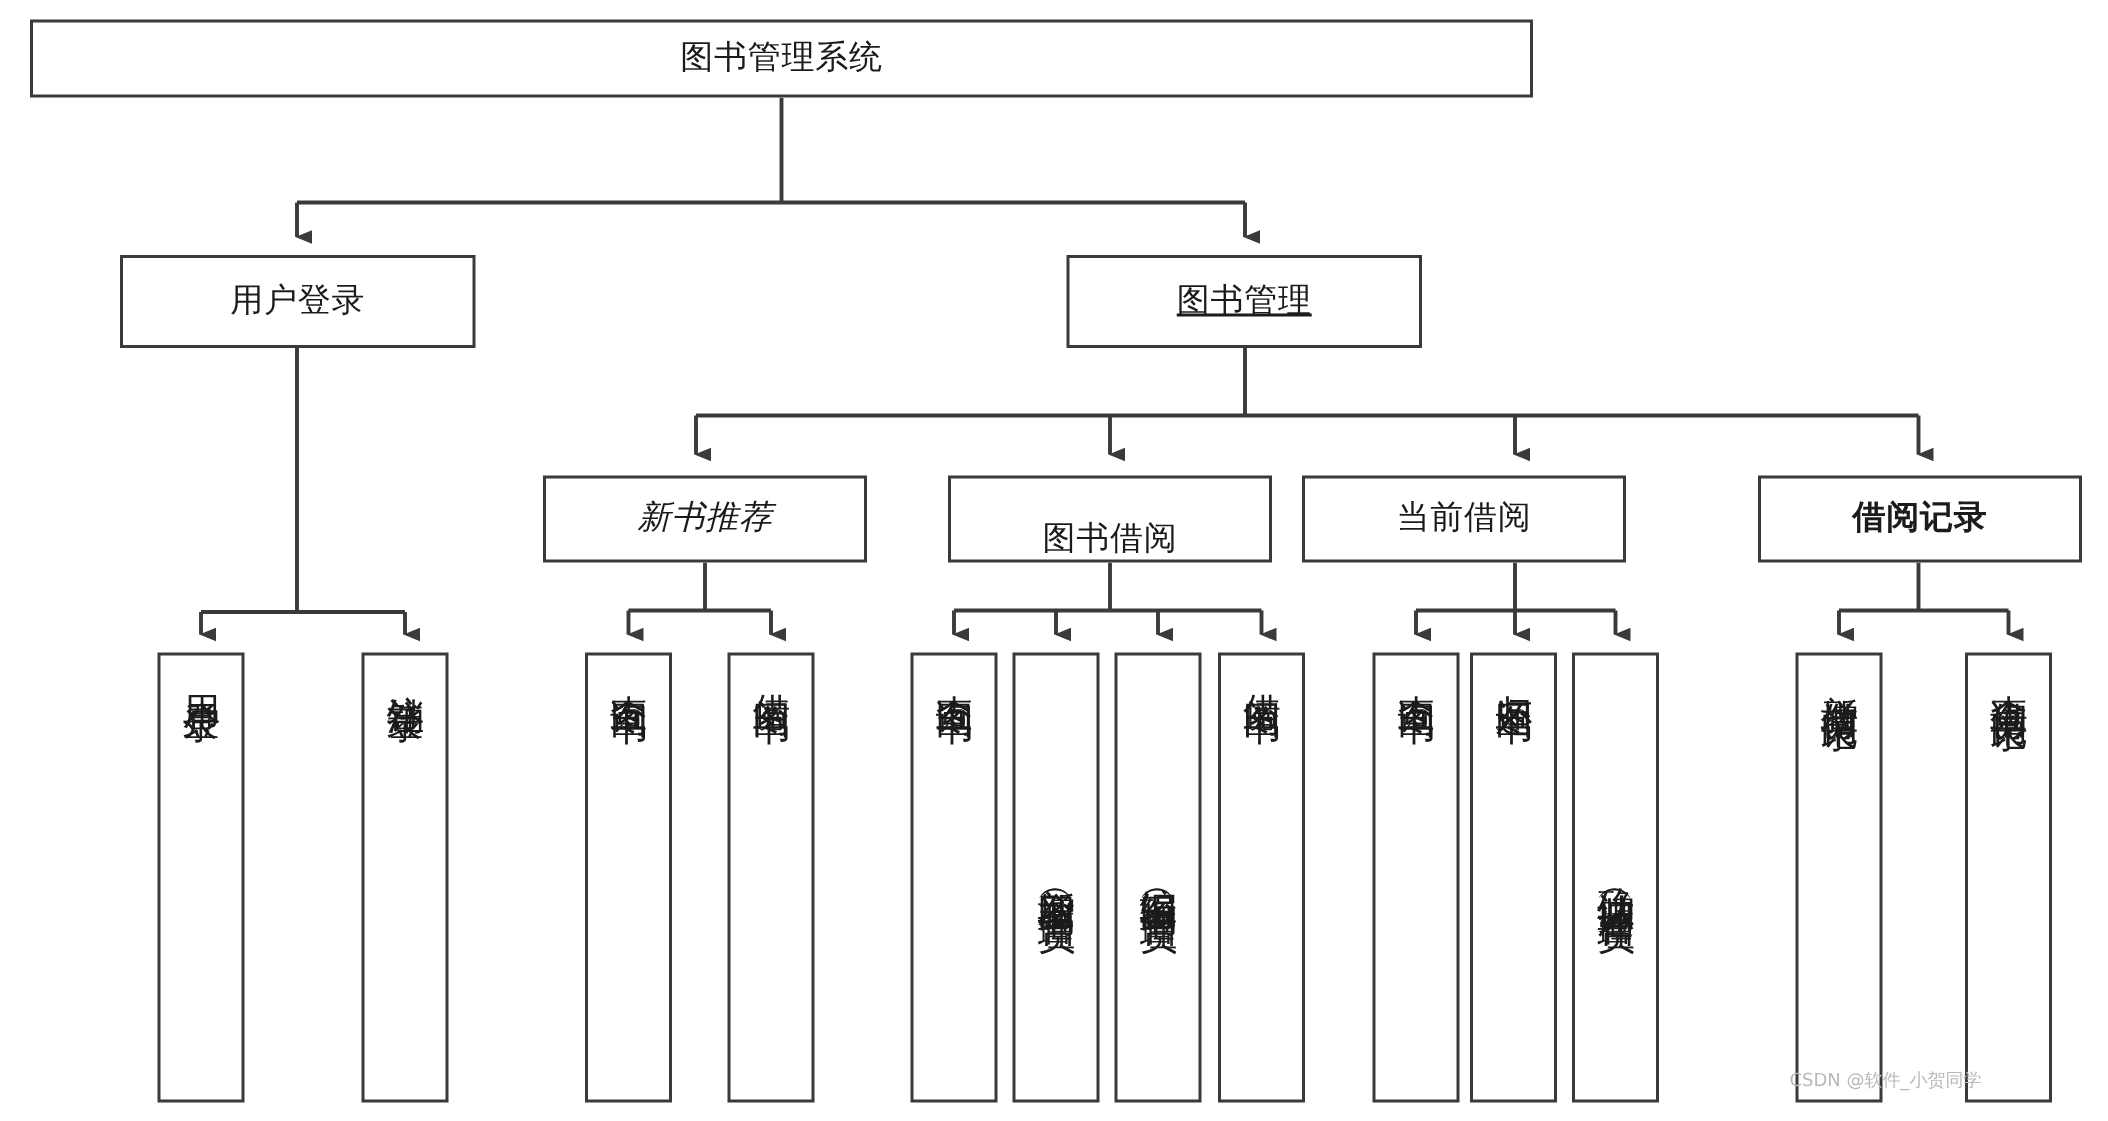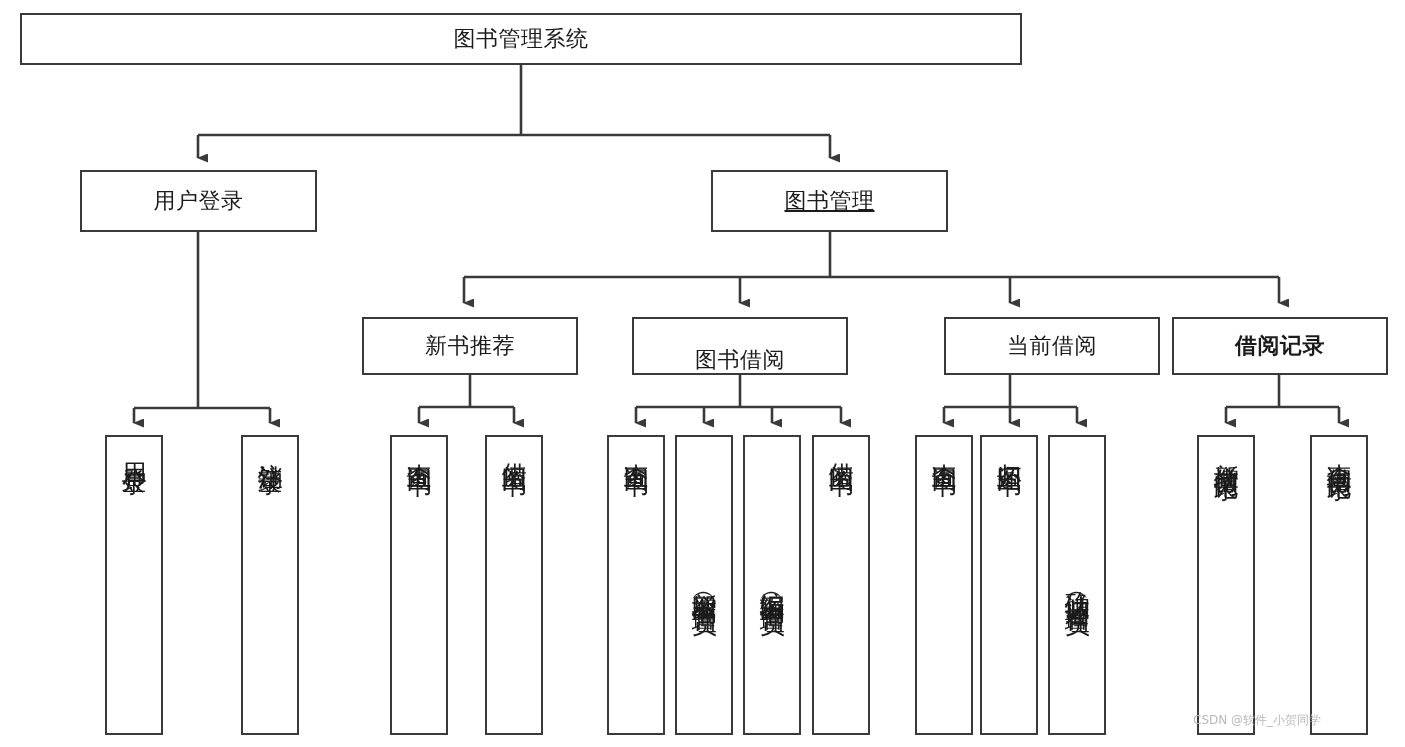--- a/index.html
+++ b/index.html
@@ -134,27 +134,27 @@
     <span class="label">图书管理系统</span>
   </div>
 
   <div class="node horizontal" style="left:80px; top:170px; width:237px; height:62px;">
     <span class="label">用户登录</span>
   </div>
   <div class="node horizontal" style="left:711px; top:170px; width:237px; height:62px;text-decoration:underline;">
     <span class="label">图书管理</span>
   </div>
 
-  <div class="node horizontal" style="left:362px; top:317px; width:216px; height:58px;">
+  <div class="node horizontal" style="left:362px; top:317px; width:216px; height:58px;font-style:italic;">
     <span class="label">新书推荐</span>
   </div>
   <div class="node horizontal" style="left:632px; top:317px; width:216px; height:58px;align-items:flex-end;">
     <span class="label">图书借阅</span>
   </div>
-  <div class="node horizontal" style="left:944px; top:317px; width:216px; height:58px;">
+  <div class="node horizontal" style="left:868px; top:317px; width:216px; height:58px;">
     <span class="label">当前借阅</span>
   </div>
   <div class="node horizontal" style="left:1172px; top:317px; width:216px; height:58px;font-weight:bold;">
     <span class="label">借阅记录</span>
   </div>
 
   <div class="node vertical" style="left:105px; top:435px; width:58px; height:300px;">
     <span class="label">用户登录</span>
   </div>
   <div class="node vertical" style="left:241px; top:435px; width:58px; height:300px;">

